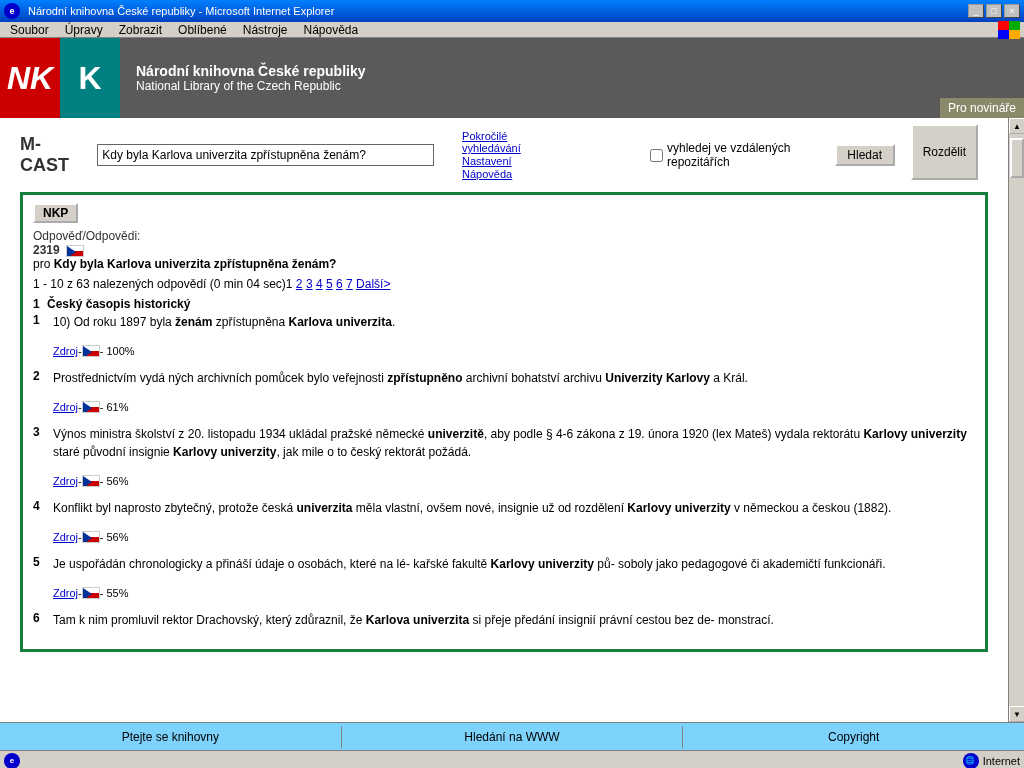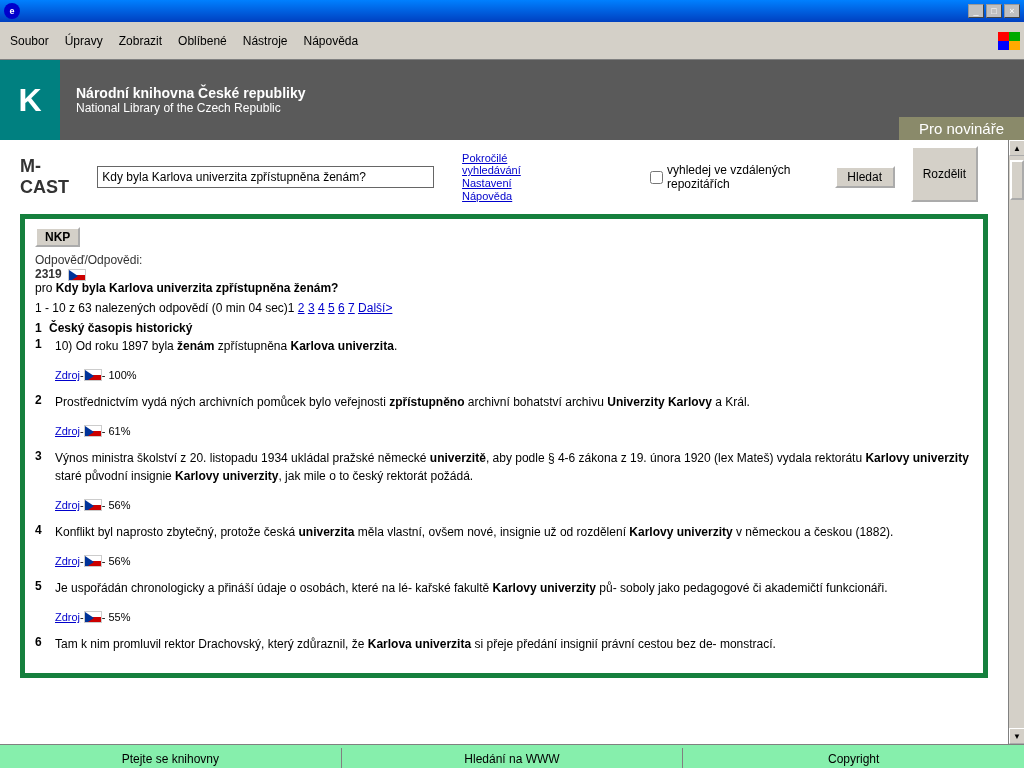--- a/index.html
+++ b/index.html
@@ -28,21 +28,21 @@
     }
     .ie-icon { width: 16px; height: 16px; background: #0000cc; border-radius: 50%; display: inline-flex; align-items: center; justify-content: center; color: white; font-size: 9px; font-weight: bold; margin-right: 4px; }
 
     
     .menu-bar {
       background: #d4d0c8;
       border-bottom: 1px solid #808080;
       display: flex;
       align-items: center;
       padding: 2px 4px;
-      height: 38px;
+      height: 16px;
       gap: 4px;
     }
     .menu-item {
       padding: 2px 6px;
       font-size: 12px;
       cursor: pointer;
     }
     .windows-flag {
       margin-left: auto;
       width: 22px; height: 18px;
@@ -78,23 +78,23 @@
       padding: 10px 16px;
       color: white;
     }
     .header-text .line1 { font-size: 14px; font-weight: bold; }
     .header-text .line2 { font-size: 12px; }
     .header-press {
       margin-left: auto;
       margin-right: 0;
       align-self: flex-end;
       background: #8a8a6a;
-      padding: 3px 20px;
+      padding: 3px 8px;
       color: white;
-      font-size: 15px;
+      font-size: 12px;
     }
 
     
     .main-with-scroll {
       display: flex;
       height: 604px;
     }
     .main-content {
       flex: 1;
       overflow-y: auto;
@@ -147,21 +147,21 @@
       background: #d4d0c8;
       border: 2px outset #fff;
       padding: 2px 10px;
       font-size: 12px;
       cursor: pointer;
       min-width: 60px;
     }
 
     
     .results-area {
-      border: 5px solid #15803d;
+      border: 3px solid #15803d;
       margin: 4px 20px;
       padding: 8px 10px;
       min-height: 400px;
     }
     .nkp-badge {
       background: #d4d0c8;
       border: 2px outset #fff;
       padding: 1px 8px;
       font-weight: bold;
       font-size: 12px;
@@ -225,21 +225,21 @@
       width: 14px;
       height: 40px;
       background: #d4d0c8;
       border: 2px outset #fff;
       position: absolute;
       top: 4px; left: 1px;
     }
 
     
     .footer {
-      background: #86efac;
+      background: #7dd3fc;
       border-top: 1px solid #808080;
       display: flex;
       align-items: center;
       height: 28px;
     }
     .footer-links {
       display: flex;
       width: 100%;
     }
     .footer-link {
@@ -278,20 +278,21 @@
 
     .section-num { font-weight: bold; margin-right: 4px; }
     .section-title-row { margin: 6px 0 2px 0; }
   </style>
 </head>
 <body>
 
 <div class="title-bar">
   <div class="title-bar-left">
     <div class="ie-icon">e</div>
+    <span>Národní knihovna České republiky - Microsoft Internet Explorer</span>
   </div>
   <div class="title-bar-right">
     <div class="title-btn">_</div>
     <div class="title-btn">□</div>
     <div class="title-btn">×</div>
   </div>
 </div>
 
 <div class="menu-bar">
   <span class="menu-item">Soubor</span>
@@ -302,20 +303,21 @@
   <span class="menu-item">Nápověda</span>
   <div class="windows-flag">
     <div class="flag-q"></div>
       <div class="flag-q"></div>
     <div class="flag-q"></div>
       <div class="flag-q"></div>
   </div>
 </div>
 
 <div class="header">
+  <div class="logo-nk">NK</div>
   <div class="logo-k">K</div>
   <div class="header-text">
     <div class="line1">Národní knihovna České republiky</div>
     <div class="line2">National Library of the Czech Republic</div>
   </div>
   <div class="header-press">Pro novináře</div>
 </div>
 
 <div class="main-with-scroll">
   <div class="main-content">

